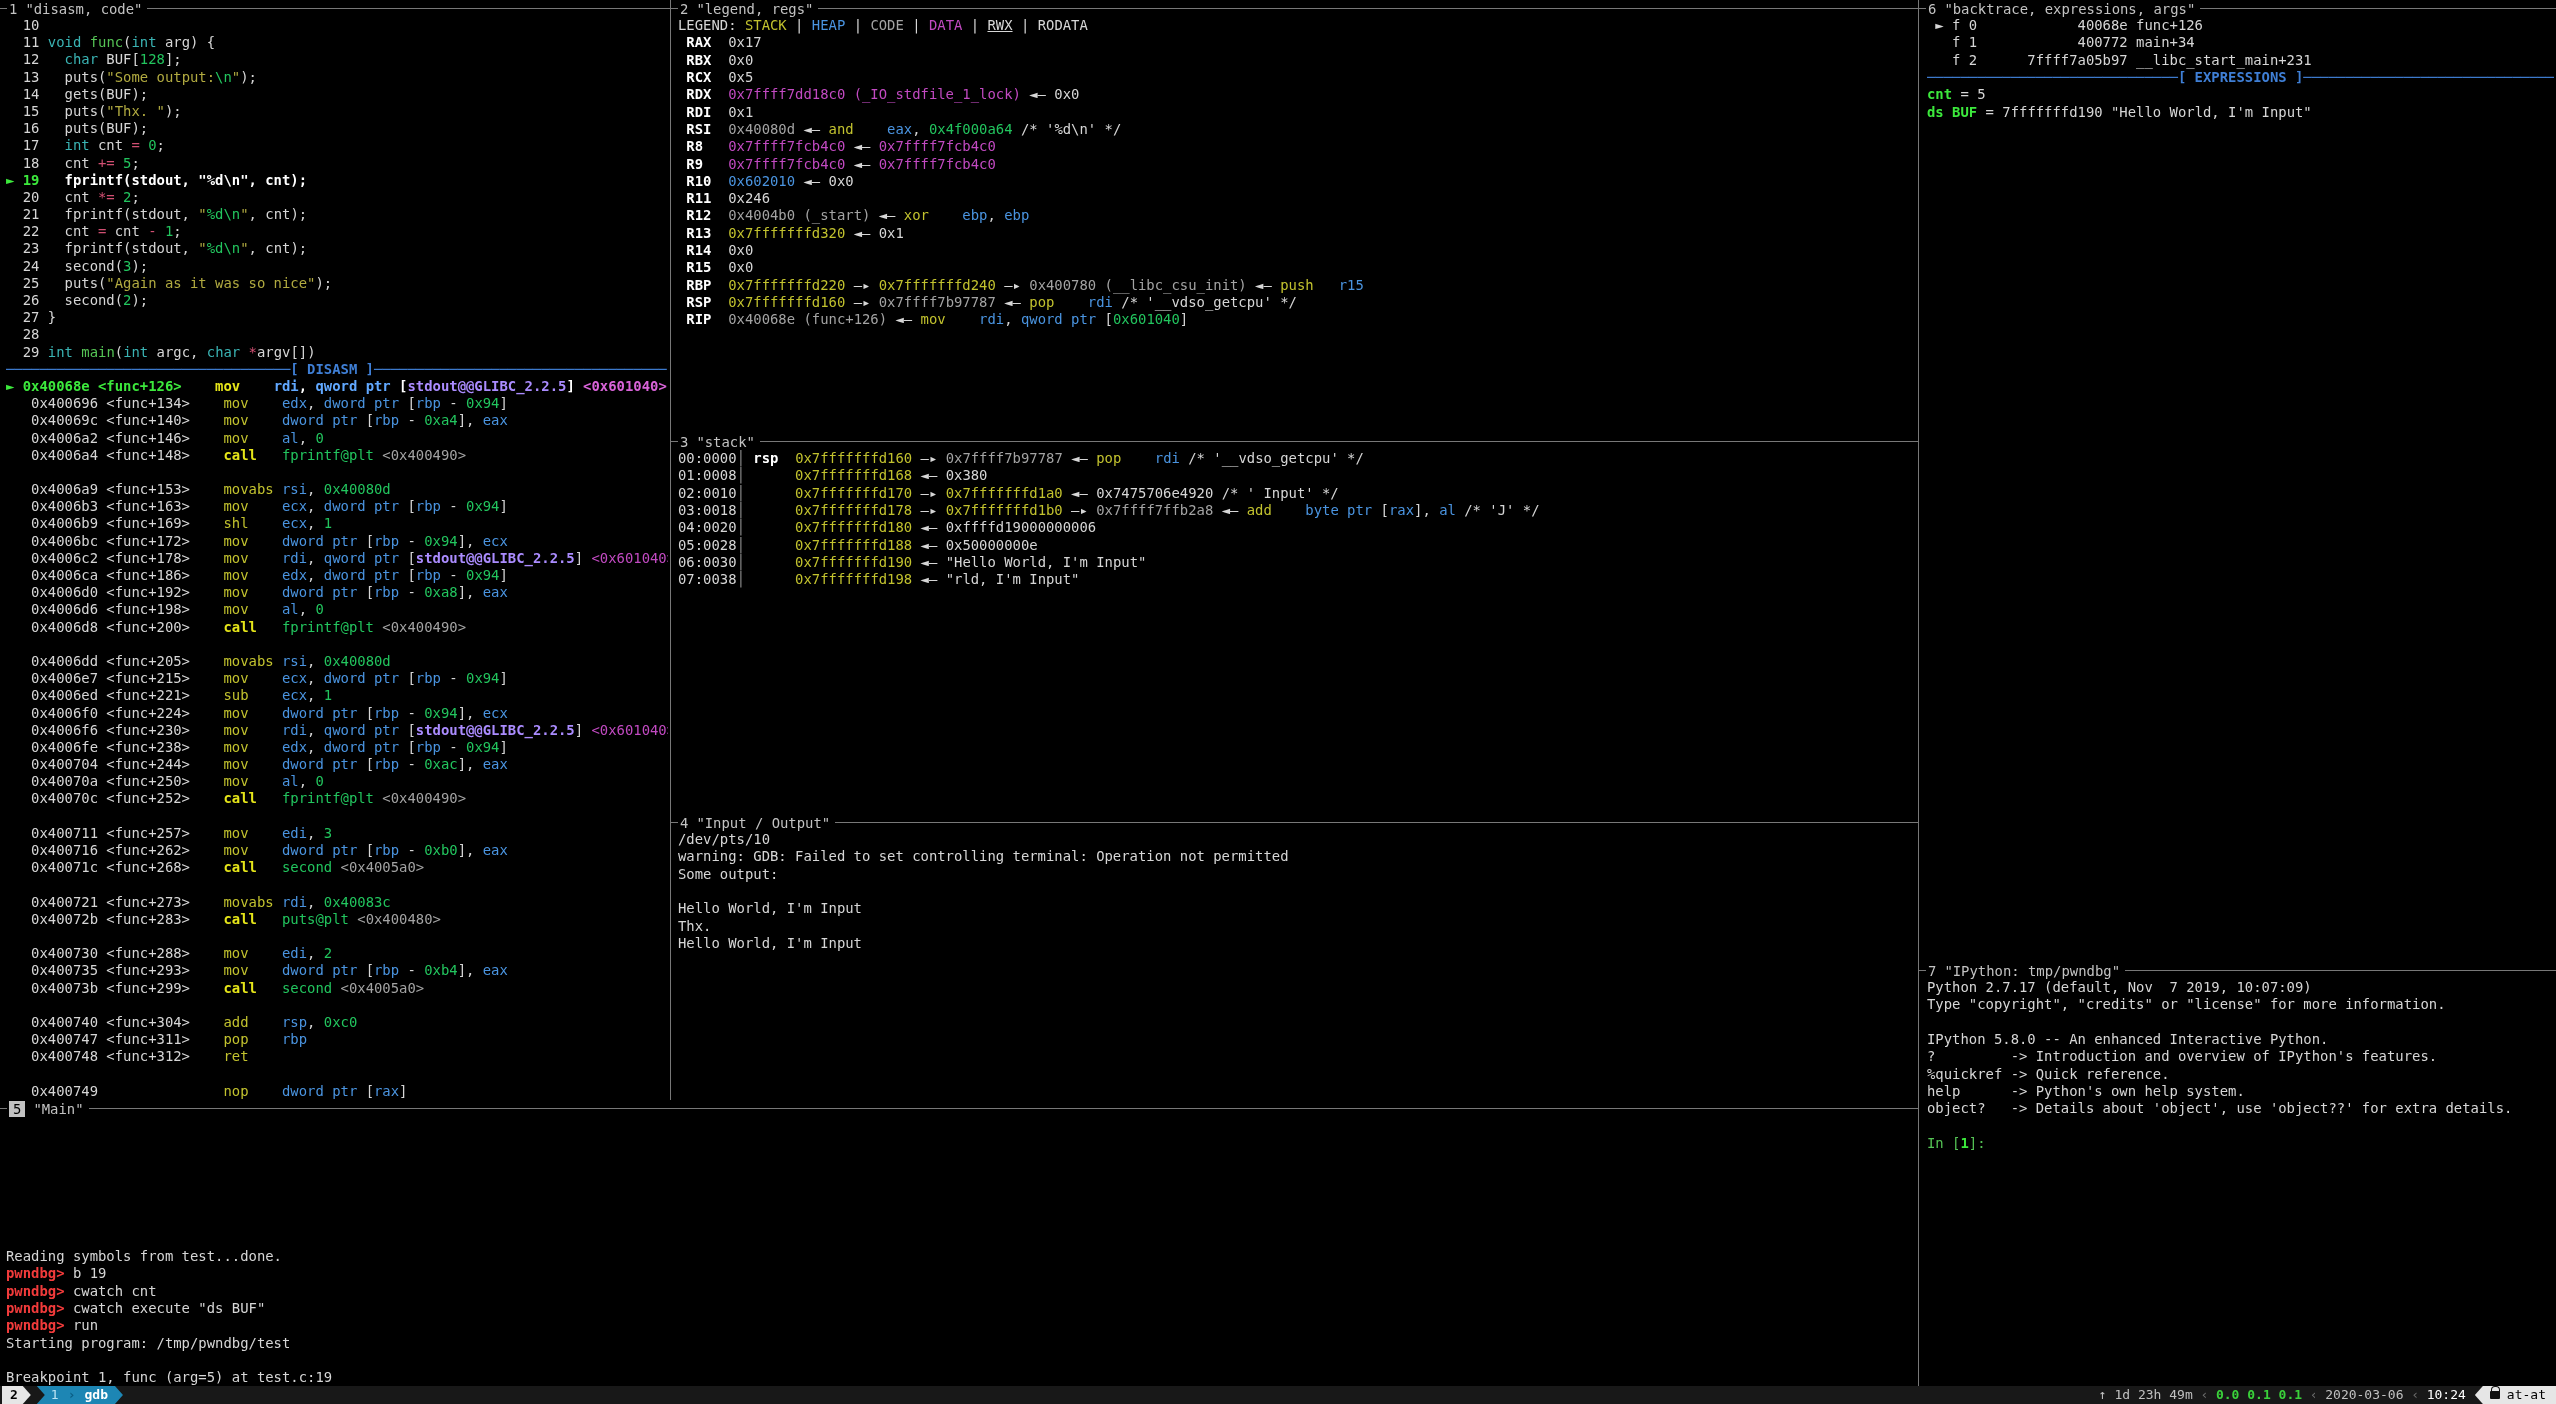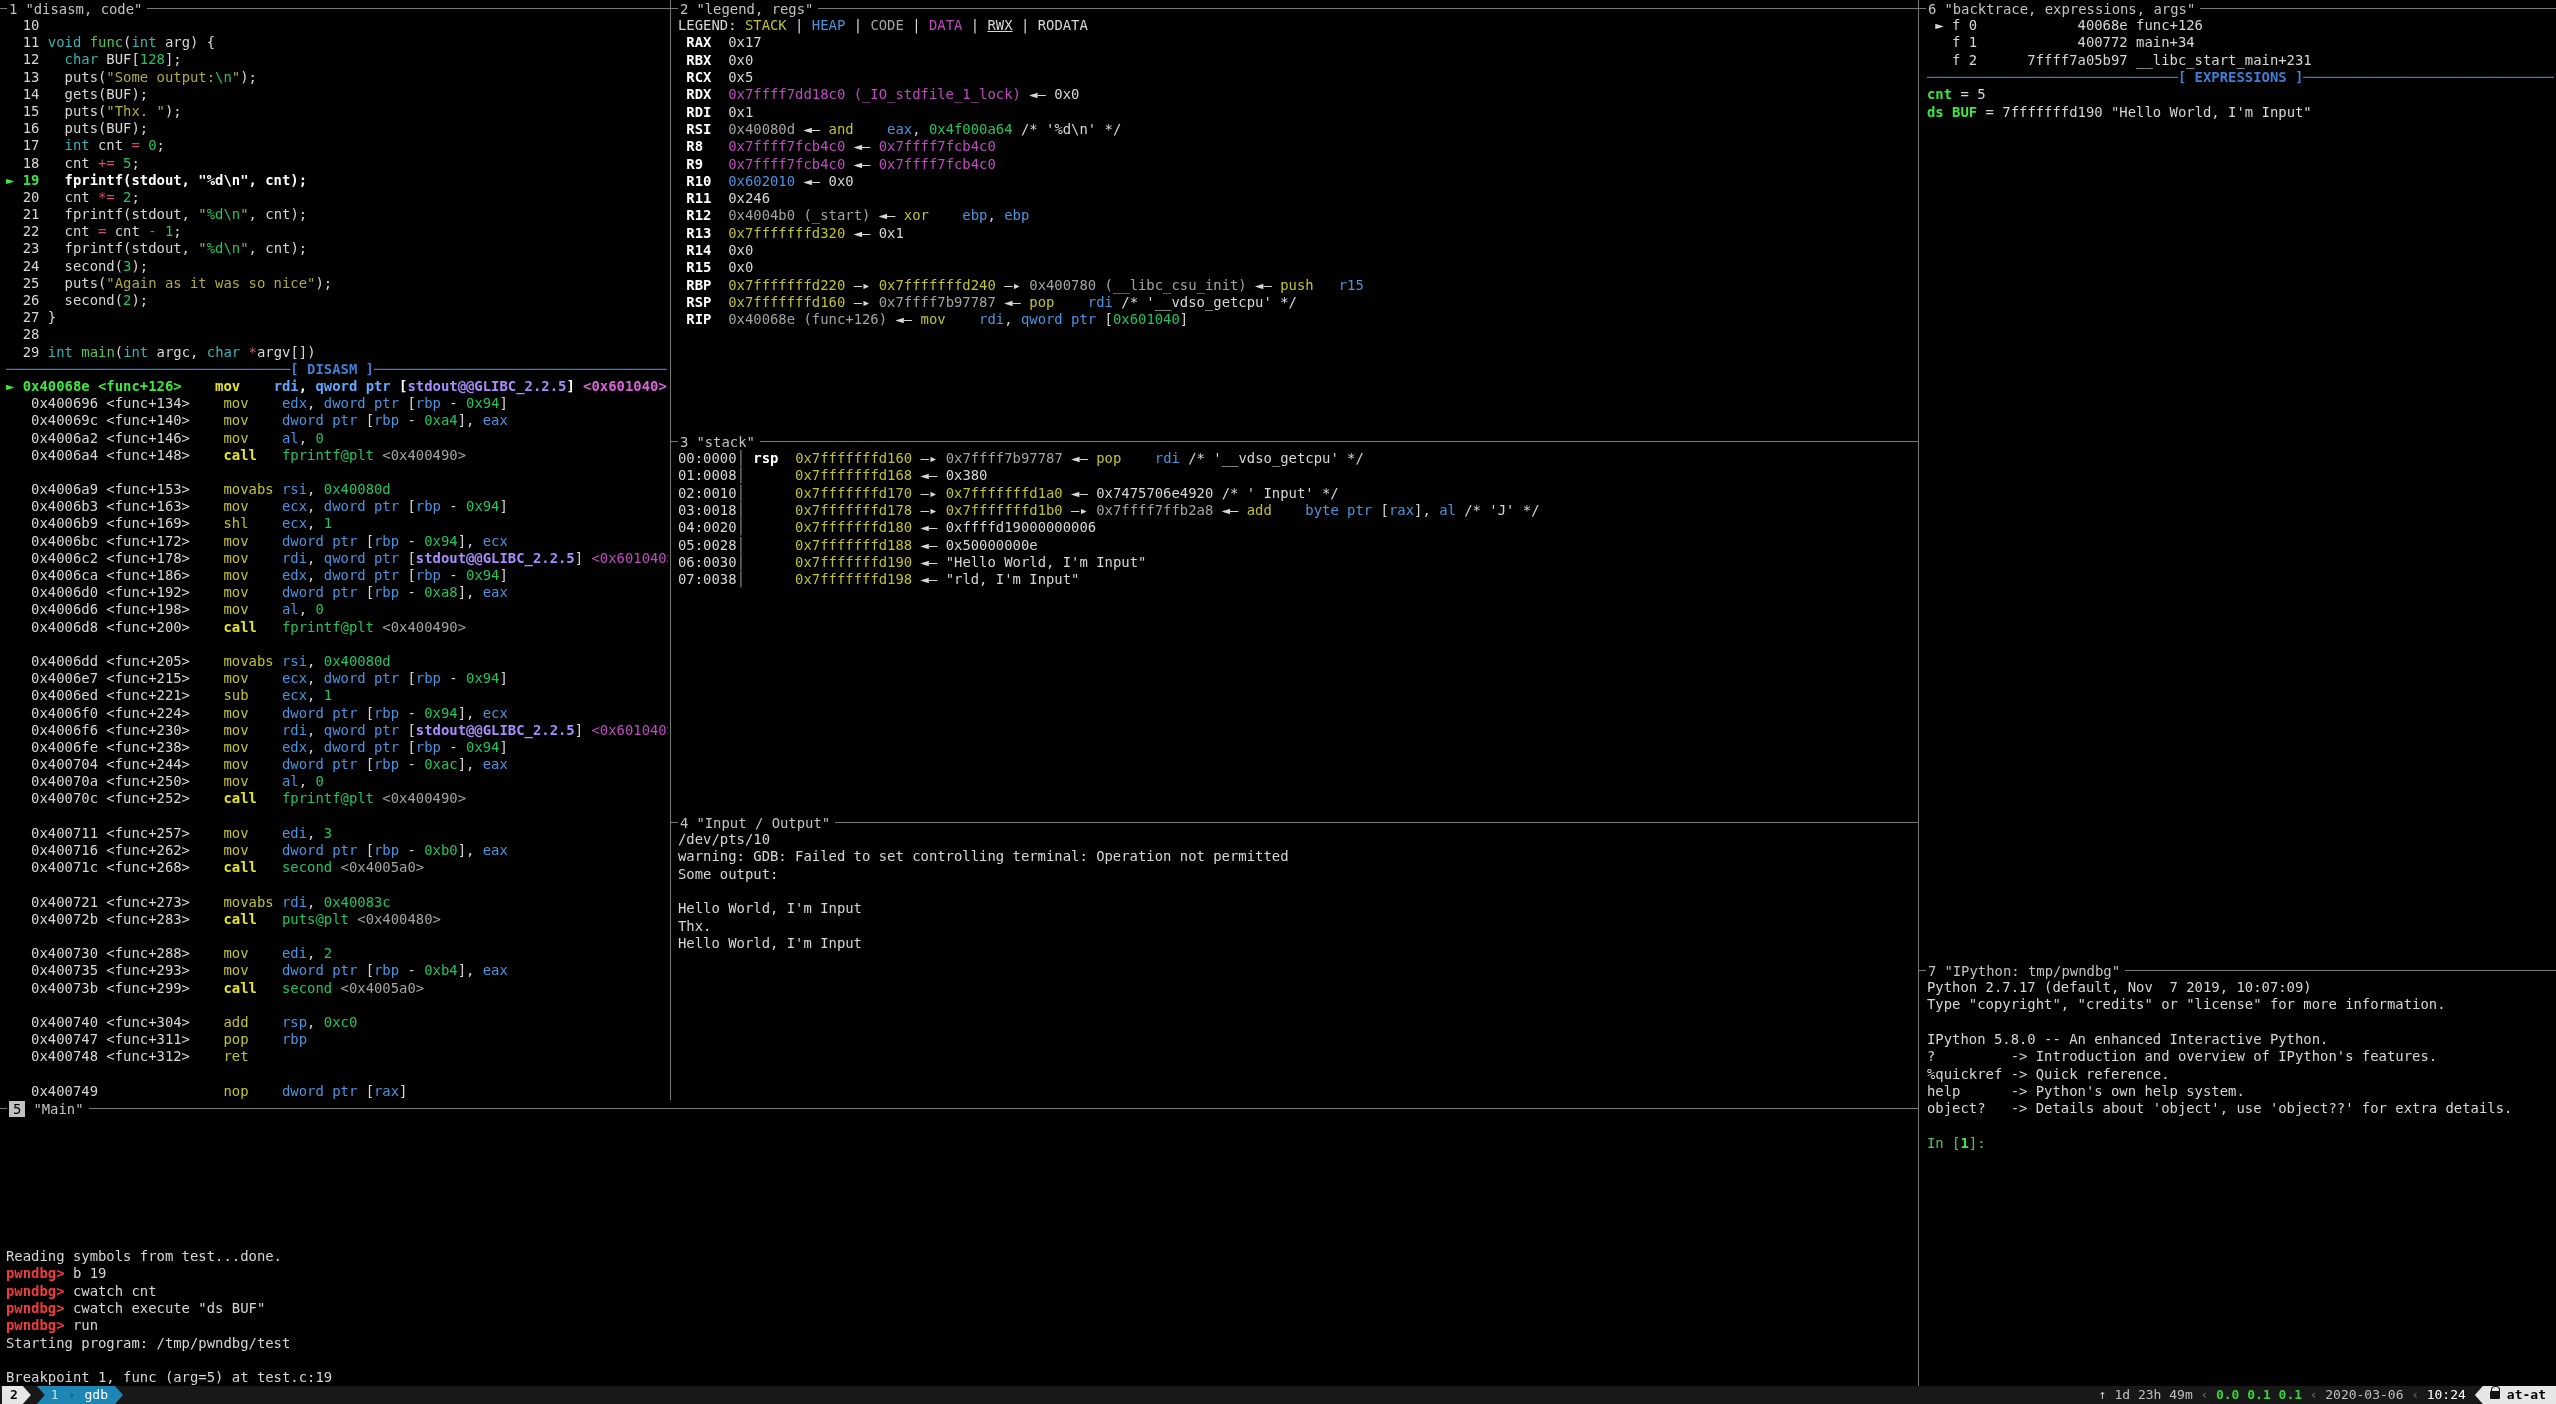--- a/index.html
+++ b/index.html
@@ -42,27 +42,27 @@
   .sbar{position:absolute;left:0;top:1386px;width:2556px;height:18px;background:#181818;
         display:flex;align-items:stretch;font-size:13px;line-height:18px}
   .sbleft{display:flex;align-items:stretch}
   .seg{display:flex;align-items:center}
   .segwin{background:#e6e6e6;color:#000;font-weight:bold;padding:0 13px 0 8px;margin-left:2px;
           clip-path:polygon(0 0,calc(100% - 8px) 0,100% 50%,calc(100% - 8px) 100%,0 100%)}
   .segblue{background:#1d86b4;margin-left:6px;padding:0 15px 0 14px;
            clip-path:polygon(0 0,calc(100% - 8px) 0,100% 50%,calc(100% - 8px) 100%,0 100%,8px 50%)}
   .sess{color:#b9e3f3}
   .chev{color:#0b5d83;font-weight:bold;padding:0 9px}
-  .wname{color:#fff;font-weight:normal}
+  .wname{color:#fff;font-weight:bold}
   .sbright{margin-left:auto;display:flex;align-items:center;color:#c0c0c0}
   .sbright .sep{color:#6e6e6e;padding:0 9px;font-family:"DejaVu Sans",sans-serif}
   .uparrow{padding-right:8px}
   .load{color:#3ad23a;font-weight:bold}
   .time{color:#fff;font-weight:normal}
-  .seghost{background:#e6e6e6;color:#000;font-weight:bold;margin-left:9px;padding:0 10px 0 15px;
+  .seghost{background:#e6e6e6;color:#000;font-weight:normal;margin-left:9px;padding:0 10px 0 15px;
            clip-path:polygon(8px 0,100% 0,100% 100%,8px 100%,0 50%);display:flex;align-items:center}
   .lock{display:inline-block;width:10px;height:8px;background:#111;border-radius:1px;position:relative;margin-right:7px}
   .lock::before{content:"";position:absolute;left:1.5px;top:-5px;width:7px;height:6px;
                 border:1.6px solid #111;border-bottom:none;border-radius:4px 4px 0 0}
 </style>
 </head>
 <body>
 
 <div class="vborder" style="left:670px;top:0;height:1100px"></div>
 <div class="vborder" style="left:1918px;top:0;height:1386px"></div>

